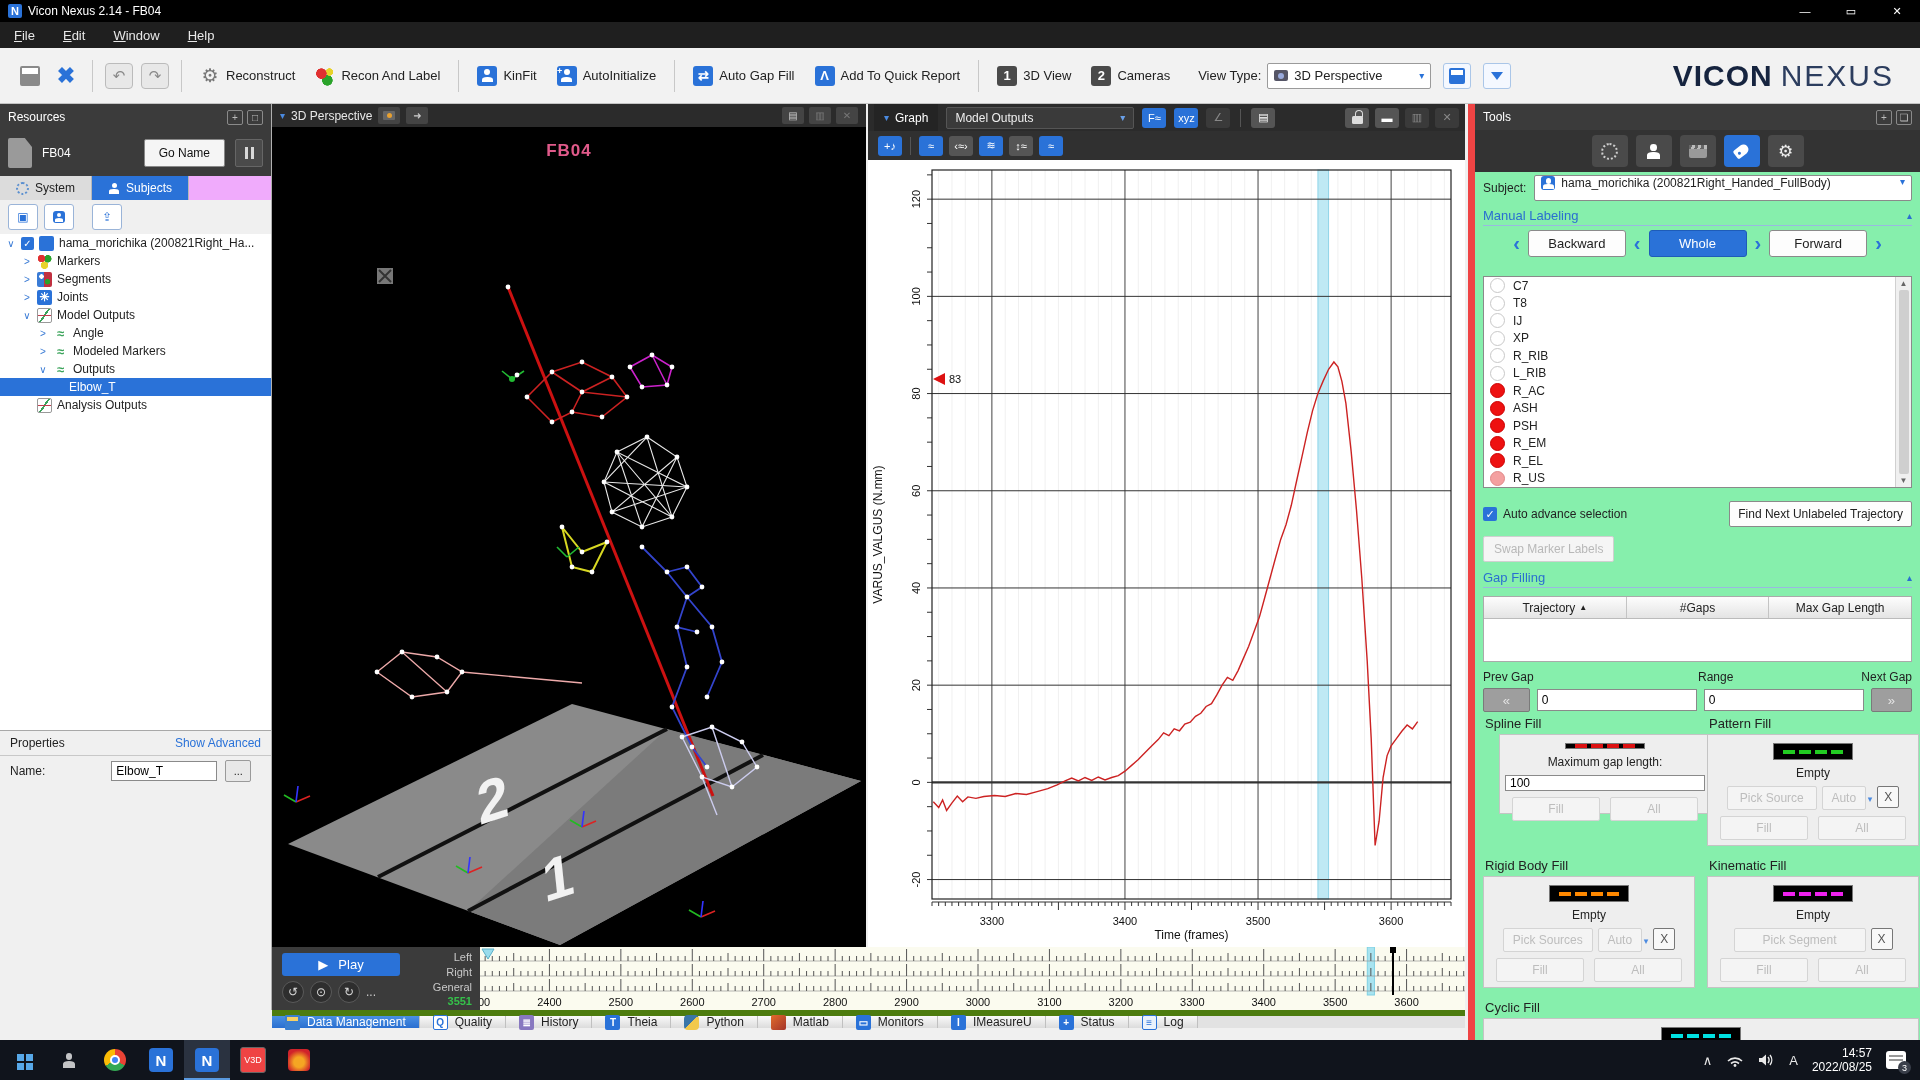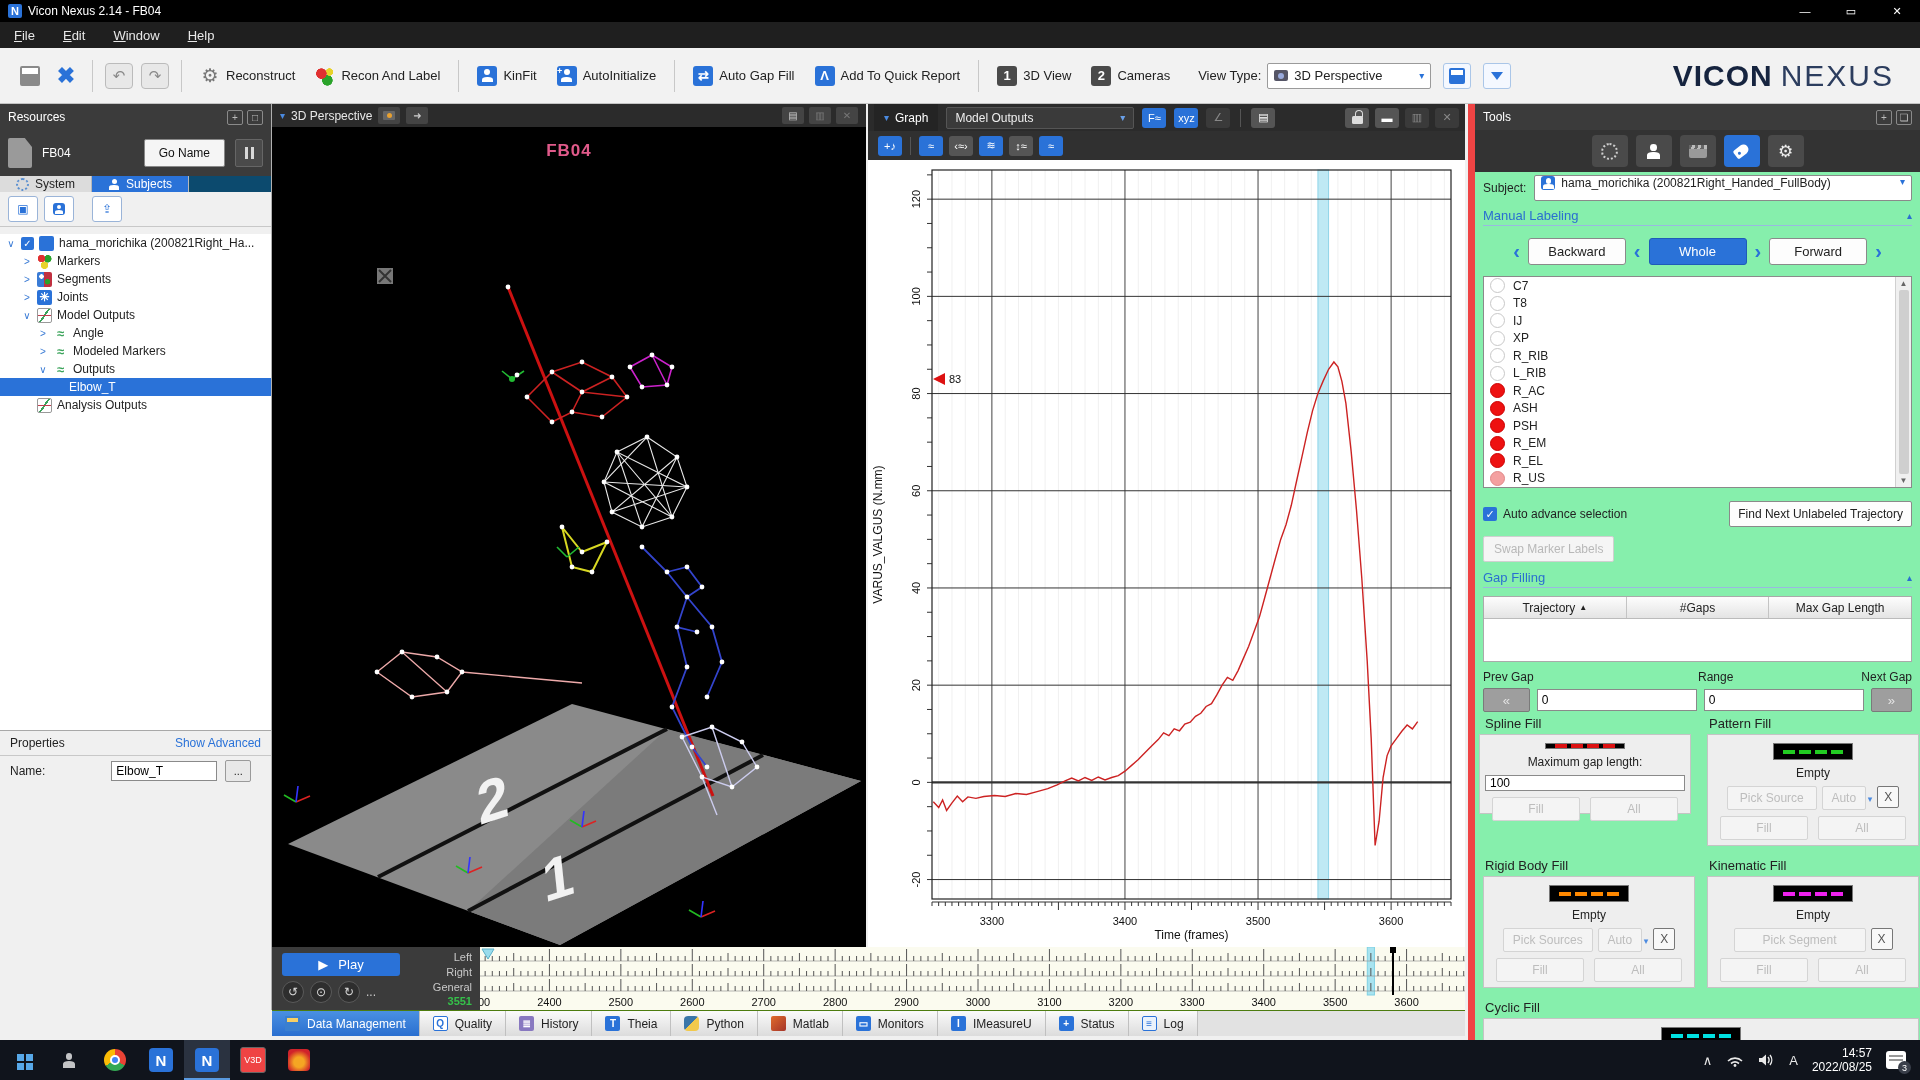--- a/index.html
+++ b/index.html
@@ -45,21 +45,21 @@
   .ph-icons{margin-left:auto;display:flex;gap:4px;color:#bbb;font-size:10px}
   .ph-ic{width:14px;height:13px;border:1px solid #8a8a8a;display:flex;align-items:center;justify-content:center;border-radius:2px}
   
   .resources{position:absolute;left:0;top:104px;width:272px;height:906px;background:#f0f0f0;border-right:1px solid #b0b0b0;box-sizing:border-box;overflow:hidden}
   .res-file{height:46px;background:#3b3b3b;display:flex;align-items:center;padding:0 8px;gap:10px}
   .fileicon{width:24px;height:30px;background:#9a9a9a;border-radius:2px;clip-path:polygon(0 0,70% 0,100% 30%,100% 100%,0 100%)}
   .res-file .fname{color:#fff;font-size:12px}
   .golive{margin-left:auto;height:26px;padding:0 14px;background:#f5f5f5;border:1px solid #888;border-radius:2px;display:flex;align-items:center;font-size:12px;color:#111}
   .pausebtn{width:26px;height:26px;background:#4a4a4a;border:1px solid #666;border-radius:2px;display:flex;align-items:center;justify-content:center;gap:3px}
   .pausebtn i{display:block;width:3px;height:12px;background:#d8d8d8}
-  .res-tabs{height:16px;display:flex;background:#0c4a6e}
+  .res-tabs{height:24px;display:flex;background:#f0abfc}
   .rtab{display:flex;align-items:center;gap:6px;padding:0 16px;font-size:12px;background:#dcdcdc;border-right:1px solid #b8b8b8;color:#222}
   .rtab.active{background:#2a72d8;color:#fff}
   .gear-dot{width:13px;height:13px;border:2px dotted #5a8fd0;border-radius:50%;box-sizing:border-box}
   .pi{position:relative;background:#2a72d8;border-radius:3px;display:inline-block}
   .pi::before{content:"";position:absolute;left:50%;top:14%;width:40%;height:40%;margin-left:-20%;background:#fff;border-radius:50%}
   .pi::after{content:"";position:absolute;left:50%;bottom:8%;width:74%;height:36%;margin-left:-37%;background:#fff;border-radius:46% 46% 0 0}
   .pi-w{position:relative;display:inline-block}
   .pi-w::before{content:"";position:absolute;left:50%;top:6%;width:42%;height:42%;margin-left:-21%;background:#fff;border-radius:50%}
   .pi-w::after{content:"";position:absolute;left:50%;bottom:2%;width:80%;height:40%;margin-left:-40%;background:#fff;border-radius:46% 46% 0 0}
   .res-iconrow{height:34px;display:flex;align-items:center;gap:6px;padding:0 8px;background:#f0f0f0;border-bottom:1px solid #c8c8c8}
@@ -117,21 +117,21 @@
   .tibtn{width:36px;height:32px;border-radius:4px;background:#4a4a4a;display:flex;align-items:center;justify-content:center;color:#eee;font-size:17px}
   .tibtn.active{background:#2a72d8}
   .tibtn.dim{color:#777}
   .dotcircle{width:17px;height:17px;border:2.5px dotted #cfcfcf;border-radius:50%;box-sizing:border-box}
   .clapper{width:18px;height:13px;background:#9a9a9a;border-radius:2px;position:relative}
   .clapper::before{content:"";position:absolute;top:0;left:0;right:0;height:4px;background:repeating-linear-gradient(105deg,#666 0 3px,#bbb 3px 6px)}
   .tagicon{width:15px;height:10px;background:#fff;border-radius:2px 5px 5px 2px;transform:rotate(-38deg);position:relative}
   .tagicon::before{content:"";position:absolute;left:3px;top:3.5px;width:3px;height:3px;border-radius:50%;background:#2a72d8}
   .subj-row{height:32px;display:flex;align-items:center;gap:8px;padding:0 8px}
   .subj-select{flex:1;height:24px;background:#fff;border:1px solid #8a8a8a;border-radius:2px;display:flex;align-items:flex-start;gap:6px;padding:0 6px;font-size:12px}
-  .sec-head{display:flex;align-items:center;margin:4px 8px 8px 8px;color:#2a6fd0;font-size:13px;border-bottom:1px solid #9ab8e0;padding-bottom:2px}
+  .sec-head{display:flex;align-items:center;margin:4px 8px 0 8px;color:#2a6fd0;font-size:13px;border-bottom:1px solid #9ab8e0;padding-bottom:2px}
   .sec-head .caret{margin-left:auto;color:#2a6fd0;font-size:10px}
   .ml-row{height:34px;display:flex;align-items:center;justify-content:center;gap:8px}
   .mlchev{color:#2a72d8;font-size:20px;font-weight:bold}
   .mlbtn{width:96px;height:25px;border:1px solid #8a8a8a;border-radius:3px;background:#fdfdfd;display:flex;align-items:center;justify-content:center;font-size:13px}
   .mlbtn.primary{background:#2a72d8;border-color:#1e5cb8;color:#fff}
   .marker-list{position:absolute;left:8px;right:8px;top:172px;height:210px;background:#fff;border:1px solid #8a8a8a;overflow:hidden}
   .mk-row{height:17.5px;display:flex;align-items:center;gap:8px;padding:0 6px}
   .mk-dot{width:13px;height:13px;border-radius:50%;border:1px solid #c8c8c8;background:#fff;flex:none}
   .mk-dot.filled{background:#ee1111;border-color:#cc0000}
   .mk-dot.partial{background:#f4a0a0;border-color:#e08888}
@@ -165,21 +165,21 @@
   .timeline{position:absolute;left:272px;top:947px;width:1193px;height:63px;background:#3b3b3b}
   .playbtn{position:absolute;left:10px;top:6px;width:118px;height:23px;background:#2a72d8;border-radius:3px;color:#fff;display:flex;align-items:center;justify-content:center;gap:10px;font-size:13px}
   .tl-small{position:absolute;left:10px;top:34px;display:flex;gap:6px;align-items:center}
   .rndbtn{width:20px;height:20px;border-radius:50%;background:#2e2e2e;border:1px solid #5a5a5a;color:#d8d8d8;font-size:12px;display:flex;align-items:center;justify-content:center}
   .tl-more{color:#ccc;font-size:12px}
   .tl-labels{position:absolute;left:138px;top:0;width:66px;height:100%;font-size:11px;color:#c8c8c8;text-align:right}
   .tl-labels div{position:absolute;right:4px}
   .tl-frame{color:#35c04a !important;font-weight:bold}
   .ruler{position:absolute;left:208px;top:0;right:0;bottom:0;background:#fbfbef;overflow:hidden}
   
-  .tabsbar{position:absolute;left:272px;top:1010px;width:1193px;height:26px;background:#e2e2e2;border-top:1px solid #4d7c0f;display:flex;box-sizing:border-box}
+  .tabsbar{position:absolute;left:272px;top:1010px;width:1193px;height:18px;background:#e2e2e2;border-top:6px solid #4d7c0f;display:flex;box-sizing:border-box}
   .btab{display:flex;align-items:center;gap:7px;padding:0 13px;border-right:1px solid #c0c0c0;background:linear-gradient(#fafafa,#dcdcdc);font-size:12px;color:#222;white-space:nowrap}
   .btab.active{background:linear-gradient(#4a90e2,#2a6fd0);color:#fff}
   .btico{width:15px;height:15px;border-radius:2px;flex:none;display:inline-flex;align-items:center;justify-content:center;font-size:10px;font-weight:bold;color:#fff}
   .folder-icon{background:#3a7fd0;position:relative;border-radius:1px}
   .folder-icon::before{content:"";position:absolute;top:2px;left:2px;right:2px;height:4px;background:#f7d064}
   .quality-icon{background:#fff;border:1px solid #2a72d8;color:#2a72d8;box-sizing:border-box}
   .history-icon{background:#8878c0}
   .theia-icon{background:#2a72d8}
   .python-icon{background:linear-gradient(135deg,#3a76a8 50%,#f2c94c 50%);border-radius:4px}
   .matlab-icon{background:linear-gradient(135deg,#e06c2b,#a5342a);border-radius:2px}
@@ -907,21 +907,21 @@
     <span class="r">Next Gap</span>
   </div>
   <div class="gaprow">
     <span class="navbtn">«</span>
     <input class="gapinput" style="width: 150px;" value="0">
     <input class="gapinput" style="width: 150px;" value="0">
     <span class="navbtn" style="width:44px">»</span>
   </div>
 
   <span class="fill-title" style="left:10px;top:612px">Spline Fill</span>
-  <div class="fill-box" style="left:4px;top:630px;width:212px;height:80px">
+  <div class="fill-box" style="left:24px;top:630px;width:212px;height:80px">
     <span class="dash" id="dash-spline">
         <i style="background: rgb(221, 17, 17);"></i>
         <i style="background: rgb(221, 17, 17);"></i>
         <i style="background: rgb(221, 17, 17);"></i>
         <i style="background: rgb(221, 17, 17);"></i>
       </span>
     <span class="fb-label">Maximum gap length:</span>
     <input class="gapleninput" value="100" style="">
     <div class="fillrow">
       <span class="dbtn">Fill</span>

